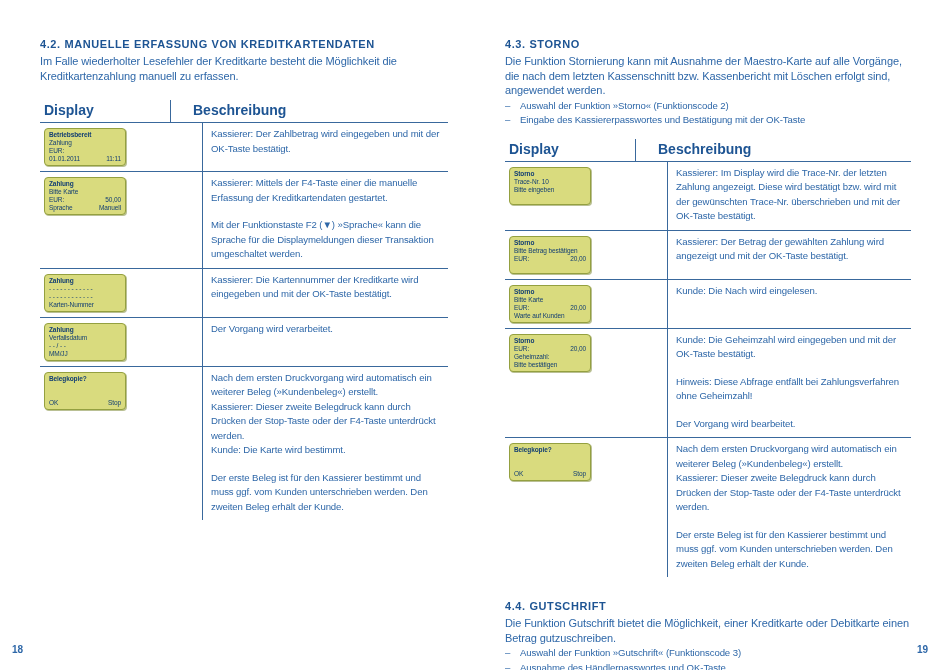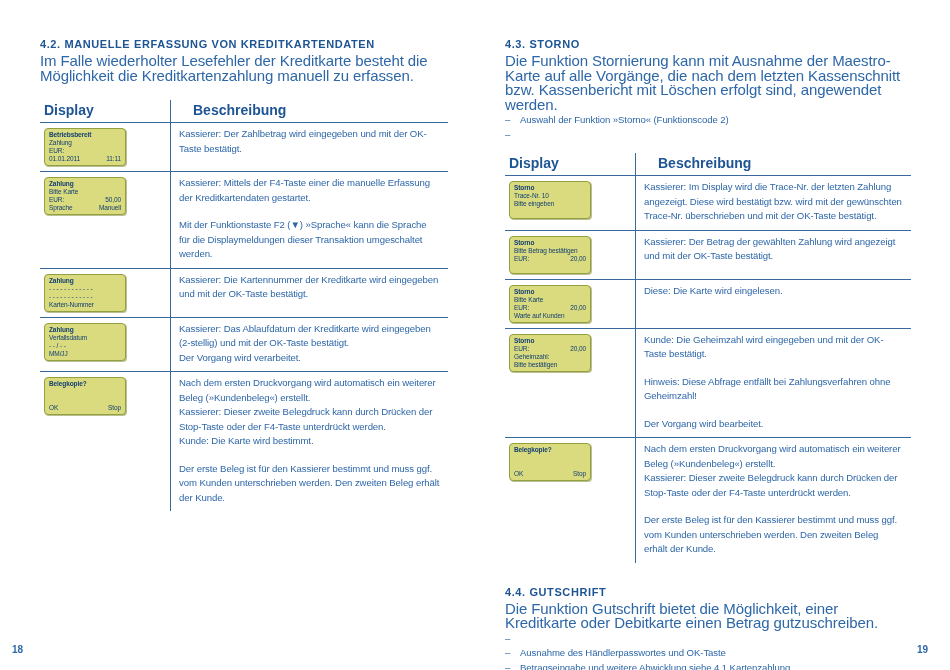--- a/index.html
+++ b/index.html
@@ -18,34 +18,34 @@
   }
   .page{position:absolute;top:38px;}
   .page-left{left:40px;width:408px;}
   .page-right{left:505px;width:406px;}
 
   .sec-heading{
     font-size:11px;font-weight:bold;letter-spacing:.6px;color:var(--head);
     margin:0 0 4px 0;
   }
   .intro{
-    font-size:15px;letter-spacing:-.1px;line-height:14.5px;color:var(--text);
+    font-size:11px;letter-spacing:-.1px;line-height:14.5px;color:var(--text);
     margin:0;
   }
   .bullets{margin-top:1px;}
   .bullet{display:flex;font-size:9.6px;letter-spacing:-.1px;line-height:14.5px;color:var(--text);}
   .bullet .dash{width:15px;flex:none;}
 
   .dtable{width:100%;}
   .page-left .dtable{margin-top:17px;}
   .page-right .dtable{margin-top:11px;}
   .thead{display:grid;grid-template-columns:130px 1fr;border-bottom:1.5px solid var(--rule);}
   .th{font-size:14px;font-weight:bold;color:var(--head);padding:2px 0 4px 4px;}
   .th2{border-left:1px solid var(--rule);padding-left:22px;}
-  .trow{display:grid;grid-template-columns:130px 1fr;border-bottom:1px solid var(--rule);}
+  .trow{display:grid;grid-template-columns:130px 1fr;border-bottom:1px solid var(--rule);gap:32px;}
   .tbody .trow:last-child{border-bottom:none;}
   .cell-display{padding:5px 0 5px 4px;}
   .cell-desc{
     border-left:1px solid var(--rule);padding:4px 8px 6px 8px;
     font-size:9.6px;letter-spacing:-.1px;line-height:14.5px;color:var(--text);
   }
   .desc-group{margin:0 0 13px 0;}
   .desc-group:last-child{margin-bottom:0;}
   .desc-group p{margin:0;}
 
@@ -142,21 +142,20 @@
           <div class="cell-display">
             <div class="lcd">
               <div class="lcd-line lcd-bold"><span>Zahlung</span></div>
               <div class="lcd-line"><span>Verfallsdatum</span></div>
               <div class="lcd-line"><span>- - / - -</span></div>
               <div class="lcd-line"><span>MM/JJ</span></div>
             </div>
           </div>
           <div class="cell-desc">
             <div class="desc-group">
-              <p>Kassierer: Das Ablaufdatum der Kreditkarte wird eingegeben (2-stellig) und mit der OK-Taste bestätigt.</p>
               <p>Der Vorgang wird verarbeitet.</p>
             </div>
           </div>
         </div>
         <div class="trow">
           <div class="cell-display">
             <div class="lcd">
               <div class="lcd-line lcd-bold"><span>Belegkopie?</span></div>
               <div class="lcd-line"><span>&nbsp;</span></div>
               <div class="lcd-line"><span>&nbsp;</span></div>
@@ -184,20 +183,21 @@
 <section class="page page-right">
   <h2 class="sec-heading">4.3. STORNO</h2>
   <p class="intro">Die Funktion Stornierung kann mit Ausnahme der Maestro-Karte auf alle Vorgänge, die nach dem letzten Kassenschnitt bzw. Kassenbericht mit Löschen erfolgt sind, angewendet werden.</p>
   <div class="bullets">
     <div class="bullet">
       <span class="dash">–</span>
       <span>Auswahl der Funktion »Storno« (Funktionscode 2)</span>
     </div>
     <div class="bullet">
       <span class="dash">–</span>
+      <span>Eingabe des Kassiererpasswortes und Bestätigung mit der OK-Taste</span>
     </div>
   </div>
 
   <div class="dtable">
     <div class="thead">
       <div class="th">Display</div>
       <div class="th th2">Beschreibung</div>
     </div>
     <div class="tbody">
         <div class="trow">
@@ -240,21 +240,21 @@
               <div class="lcd-line"><span>Bitte Karte</span></div>
               <div class="lcd-line lcd-justify">
                 <span>EUR:</span>
                 <span>20,00</span>
               </div>
               <div class="lcd-line"><span>Warte auf Kunden</span></div>
             </div>
           </div>
           <div class="cell-desc">
             <div class="desc-group">
-              <p>Diese: Die Karte wird eingelesen.</p>
+              <p>Kunde: Die Nach wird eingelesen.</p>
             </div>
           </div>
         </div>
         <div class="trow">
           <div class="cell-display">
             <div class="lcd">
               <div class="lcd-line lcd-bold"><span>Storno</span></div>
               <div class="lcd-line lcd-justify">
                 <span>EUR:</span>
                 <span>20,00</span>
@@ -299,20 +299,21 @@
         </div>
       </div>
   </div>
 
   <div class="sec44">
     <h2 class="sec-heading">4.4. GUTSCHRIFT</h2>
     <p class="intro">Die Funktion Gutschrift bietet die Möglichkeit, einer Kreditkarte oder Debitkarte einen Betrag gutzuschreiben.</p>
     <div class="bullets">
       <div class="bullet">
         <span class="dash">–</span>
+        <span>Auswahl der Funktion »Gutschrift« (Funktionscode 3)</span>
       </div>
       <div class="bullet">
         <span class="dash">–</span>
         <span>Ausnahme des Händlerpasswortes und OK-Taste</span>
       </div>
       <div class="bullet">
         <span class="dash">–</span>
         <span>Betragseingabe und weitere Abwicklung siehe 4.1 Kartenzahlung</span>
       </div>
     </div>

